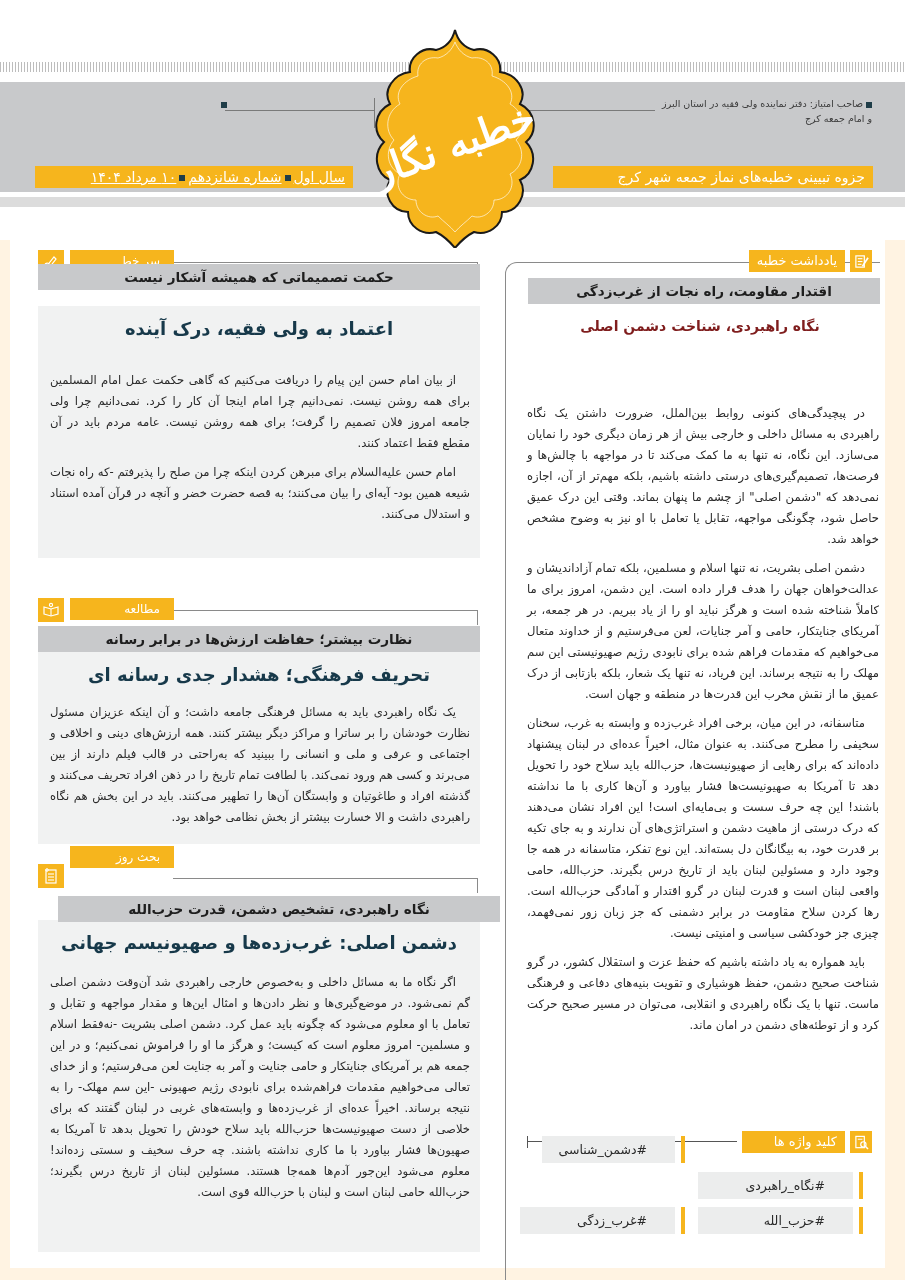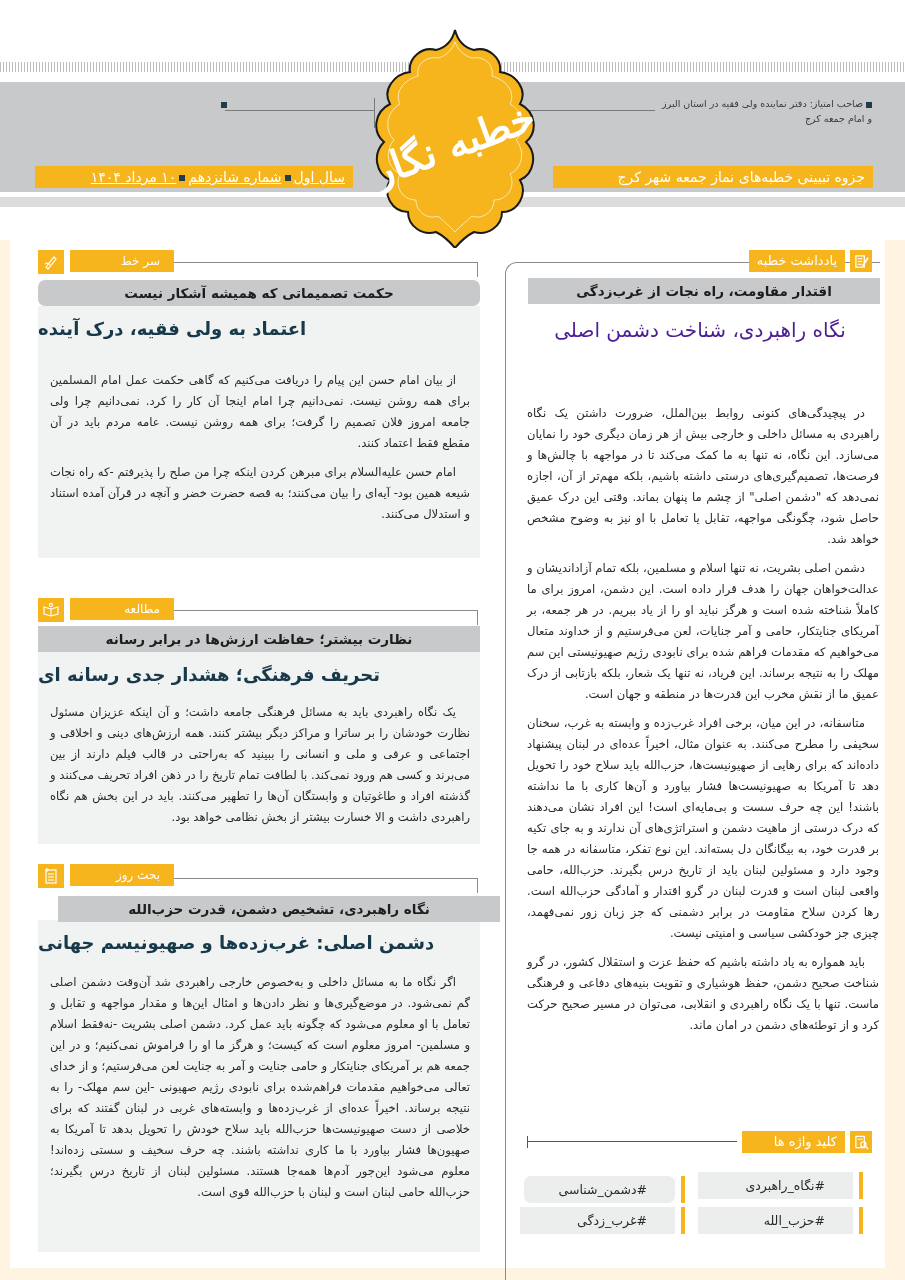--- a/index.html
+++ b/index.html
@@ -41,21 +41,21 @@
     border-top: 1px solid #8a8a8a; border-left: 1px solid #8a8a8a; border-top-left-radius: 12px; }
 
   .sec-tag { position: absolute; height: 22px; background: #f6b51d; color: #ffffff; font-size: 13px;
     line-height: 22px; padding: 0 8px; white-space: nowrap; }
   .sec-icon { position: absolute; width: 22px; height: 22px; background: #f6b51d; display: flex;
     align-items: center; justify-content: center; }
   .sec-icon svg { width: 15px; height: 15px; }
 
   .subbar { position: absolute; height: 26px; background: #c8c9cb; color: #1e1e1e; font-size: 13.5px;
     font-weight: bold; line-height: 26px; text-align: center; }
-  .headline { position: absolute; text-align: center; color: #4c1d95; font-weight: normal; font-size: 20px; }
+  .headline { position: absolute; text-align: center; color: #7f1d1d; font-weight: bold; font-size: 14px; }
 
   .body-text { position: absolute; font-size: 11.6px; line-height: 21px; text-align: justify;
     text-align-last: right; color: #2a2a2a; }
   .body-text p { text-indent: 14px; margin-bottom: 8px; }
 
   
   .r-tag { right: 60px; top: 250px; }
   .r-icon { right: 33px; top: 250px; }
   .r-sub { left: 528px; width: 352px; top: 278px; }
   .r-head { left: 520px; width: 360px; top: 318px; }
@@ -63,36 +63,36 @@
 
   
   .kw-rule { position: absolute; left: 527px; top: 1141px; width: 210px; border-top: 1px solid #555; }
   .kw-rule::before { content: ""; position: absolute; left: 0; top: -6px; height: 12px; border-left: 1px solid #555; }
   .kw-tag { right: 60px; top: 1131px; width: 103px; }
   .kw-icon { right: 33px; top: 1131px; }
   .kw-item { position: absolute; height: 27px; background: #eceded; font-size: 12.5px; line-height: 27px;
     color: #2a2a2a; text-align: right; padding-right: 28px; }
   .kw-item::after { content: ""; position: absolute; right: -10px; top: 0; width: 4px; height: 27px; background: #f6b51d; }
   .kw-1 { right: 52px; top: 1172px; width: 155px; }
-  .kw-2 { right: 230px; top: 1176px; width: 151px; border-radius: 7px; }
+  .kw-2 { right: 230px; top: 1136px; width: 133px; }
   .kw-3 { right: 52px; top: 1207px; width: 155px; }
   .kw-4 { right: 230px; top: 1207px; width: 155px; }
 
   
   .l-panel { position: absolute; left: 38px; width: 442px; background: #f1f2f2; }
   .l-rule { position: absolute; left: 173px; width: 305px; border-top: 1px solid #8a8a8a; }
   .l-rule::after { content: ""; position: absolute; right: 0; top: 0; height: 14px; border-right: 1px solid #8a8a8a; }
   .l-tag { position: absolute; left: 70px; width: 104px; height: 22px; background: #f6b51d; color: #fff;
     font-size: 12px; line-height: 22px; padding-right: 14px; text-align: right; }
   .l-icon { position: absolute; left: 38px; width: 26px; height: 24px; background: #f6b51d; display: flex;
     align-items: center; justify-content: center; }
   .l-icon svg { width: 16px; height: 16px; }
   .l-sub { position: absolute; left: 38px; width: 442px; height: 26px; background: #c8c9cb; font-size: 13.5px;
     font-weight: bold; line-height: 26px; text-align: center; color: #1e1e1e; }
-  .l-head { position: absolute; left: 38px; width: 442px; text-align: left; color: #17394a; font-weight: bold; font-size: 18px; }
+  .l-head { position: absolute; left: 38px; width: 442px; text-align: center; color: #17394a; font-weight: bold; font-size: 18px; }
   .l-body { position: absolute; left: 50px; width: 420px; font-size: 11.6px; line-height: 21px; text-align: justify;
     text-align-last: right; color: #2a2a2a; }
   .l-body p { text-indent: 14px; margin-bottom: 8px; }
 </style>
 </head>
 <body>
 
 <div class="hatch top"></div>
 <div class="header-band"></div>
 <div class="header-stripe"></div>
@@ -164,21 +164,21 @@
 
 <div class="l-panel" style="top:306px;height:252px;"></div>
 <div class="l-rule" style="top:262px;"></div>
 <div class="l-icon" style="top:250px;">
   <svg viewBox="0 0 16 16">
       <path d="M3 13 L11 3 L13 5 L5 15 Z" fill="none" stroke="#fff" stroke-width="1.2"></path>
       <path d="M2 10 Q5 8 7 11" fill="none" stroke="#fff" stroke-width="1.2"></path>
     </svg>
 </div>
 <div class="l-tag" style="top:250px;">سر خط</div>
-<div class="l-sub" style="top:280px;border-radius:7px;">حکمت تصمیماتی که همیشه آشکار نیست</div>
+<div class="l-sub" style="top:264px;">حکمت تصمیماتی که همیشه آشکار نیست</div>
 <div class="l-head" style="top:318px;">اعتماد به ولی فقیه، درک آینده</div>
 <div class="l-body" style="top:370px;">
   <p>از بیان امام حسن این پیام را دریافت می‌کنیم که گاهی حکمت عمل امام المسلمین برای همه روشن نیست. نمی‌دانیم چرا امام اینجا آن کار را کرد. نمی‌دانیم چرا ولی جامعه امروز فلان تصمیم را گرفت؛ برای همه روشن نیست. عامه مردم باید در آن مقطع فقط اعتماد کنند.</p>
   <p>امام حسن علیه‌السلام برای مبرهن کردن اینکه چرا من صلح را پذیرفتم -که راه نجات شیعه همین بود- آیه‌ای را بیان می‌کنند؛ به قصه حضرت خضر و آنچه در قرآن آمده استناد و استدلال می‌کنند.</p>
 </div>
 
 <div class="l-panel" style="top:650px;height:194px;"></div>
 <div class="l-rule" style="top:610px;"></div>
 <div class="l-icon" style="top:598px;">
   <svg viewBox="0 0 16 16">
@@ -198,18 +198,18 @@
 <div class="l-rule" style="top:878px;"></div>
 <div class="l-icon" style="top:864px;">
   <svg viewBox="0 0 16 16">
       <rect x="3" y="2" width="10" height="13" fill="none" stroke="#fff" stroke-width="1.2"></rect>
       <line x1="5" y1="6" x2="11" y2="6" stroke="#fff" stroke-width="1.1"></line>
       <line x1="5" y1="9" x2="11" y2="9" stroke="#fff" stroke-width="1.1"></line>
       <line x1="5" y1="12" x2="11" y2="12" stroke="#fff" stroke-width="1.1"></line>
       <circle cx="4" cy="2" r="1.3" fill="none" stroke="#fff" stroke-width="1"></circle>
     </svg>
 </div>
-<div class="l-tag" style="top:864px;">بحث روز</div>
+<div class="l-tag" style="top:846px;">بحث روز</div>
 <div class="l-sub" style="top:896px;margin-left:20px;">نگاه راهبردی، تشخیص دشمن، قدرت حزب‌الله</div>
 <div class="l-head" style="top:932px;">دشمن اصلی: غرب‌زده‌ها و صهیونیسم جهانی</div>
 <div class="l-body" style="top:972px;">
   <p>اگر نگاه ما به مسائل داخلی و به‌خصوص خارجی راهبردی شد آن‌وقت دشمن اصلی گم نمی‌شود. در موضع‌گیری‌ها و نظر دادن‌ها و امثال این‌ها و مقدار مواجهه و تقابل و تعامل با او معلوم می‌شود که چگونه باید عمل کرد. دشمن اصلی بشریت -نه‌فقط اسلام و مسلمین- امروز معلوم است که کیست؛ و هرگز ما او را فراموش نمی‌کنیم؛ و در این جمعه هم بر آمریکای جنایتکار و حامی جنایت و آمر به جنایت لعن می‌فرستیم؛ و از خدای تعالی می‌خواهیم مقدمات فراهم‌شده برای نابودی رژیم صهیونی -این سم مهلک- را به نتیجه برساند. اخیراً عده‌ای از غرب‌زده‌ها و وابسته‌های غربی در لبنان گفتند که برای خلاصی از دست صهیونیست‌ها حزب‌الله باید سلاح خودش را تحویل بدهد تا آمریکا به صهیون‌ها فشار بیاورد با ما کاری نداشته باشند. چه حرف سخیف و سستی زده‌اند! معلوم می‌شود این‌جور آدم‌ها همه‌جا هستند. مسئولین لبنان از تاریخ درس بگیرند؛ حزب‌الله حامی لبنان است و لبنان با حزب‌الله قوی است.</p>
 </div>
 
 </body></html>

